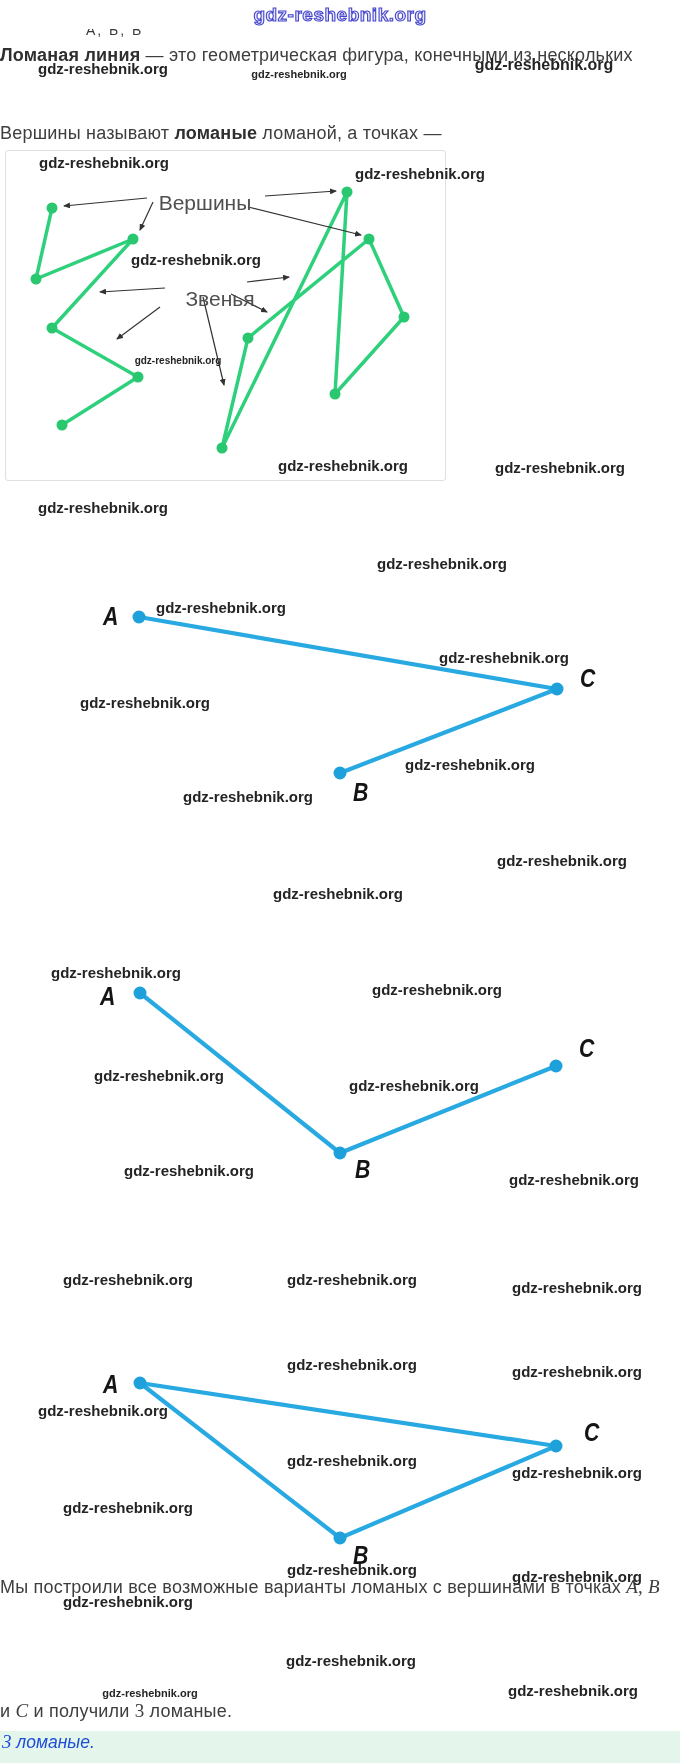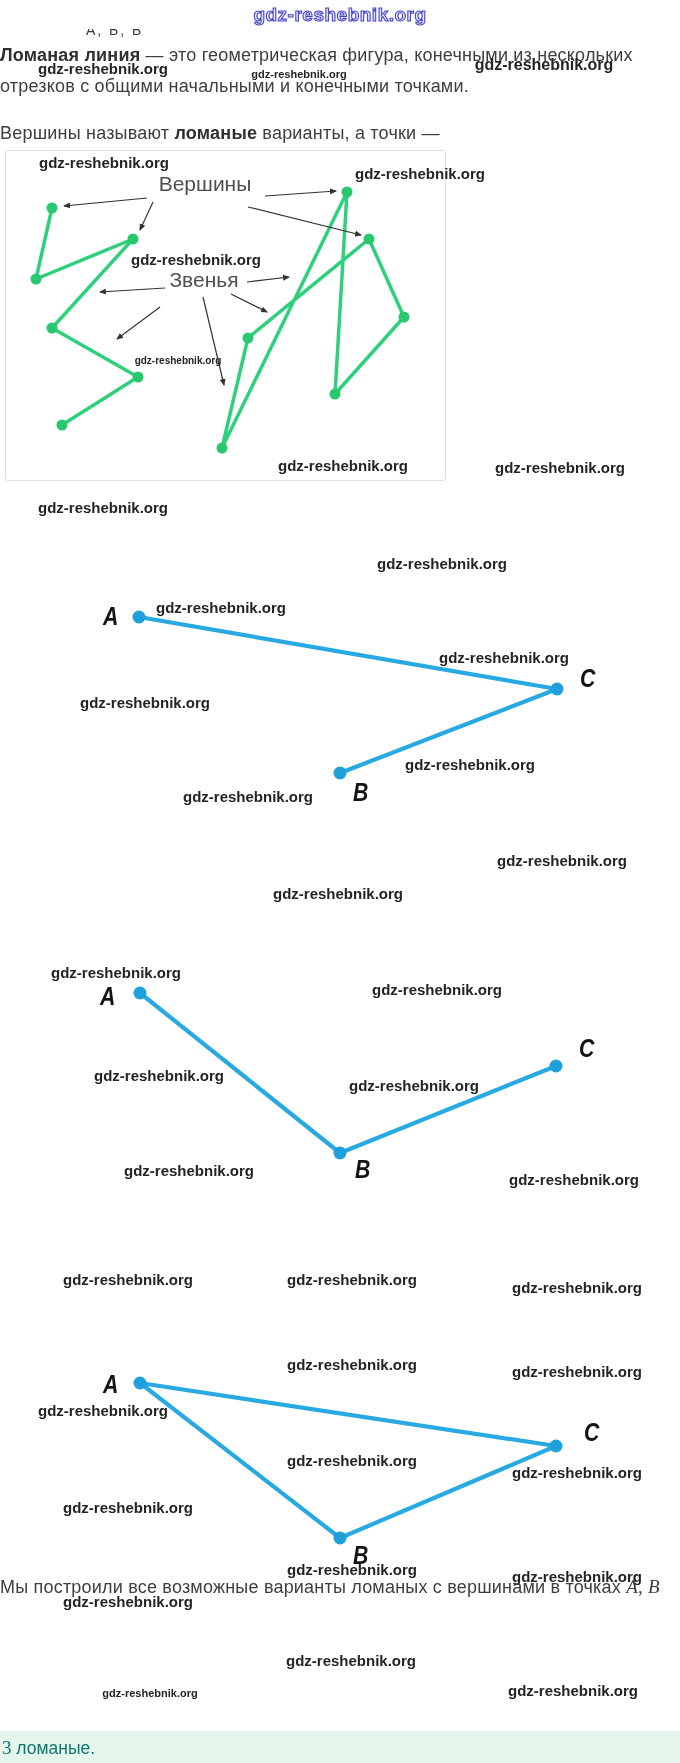--- a/index.html
+++ b/index.html
@@ -28,50 +28,50 @@
   }
   .para b { color:#2f2f2f;margin-top:16px; }
   .math  { font-family:"Liberation Serif", serif; font-style:italic; font-size:19px; }
   .mathn { font-family:"Liberation Serif", serif; font-size:19px; }
   .figure-box {
     position:absolute; left:5px; top:150px; width:441px; height:331px;
     border:1px solid #dfdfdf; border-radius:3px; background:#fff;
   }
   .fig-label {
     position:absolute; transform:translateX(-50%); font-size:21px;
-    color:#4f4f4f; white-space:nowrap;
+    color:#4f4f4f; white-space:nowrap;margin-top:19px;
   }
   .pt-label {
     position:absolute; font-family:"Liberation Sans", sans-serif;
     font-style:italic; font-weight:700; font-size:25px; color:#141414;
     transform:scaleX(.85); transform-origin:left top; white-space:nowrap;
   }
   svg.canvas { position:absolute; left:0; top:0; pointer-events:none; }
   .answer-box {
     position:absolute; left:0; top:1731px; width:680px; height:60px;
   }
   .answer-text {
-    position:absolute; left:2px; top:6px; font-size:17.5px; color:#0f766e;
+    position:absolute; left:2px; top:0; font-size:17.5px; color:#1d4ed8;
     white-space:nowrap;
+    font-style:italic;
   }
 </style>
 </head>
 <body>
 
 <div class="page">
 
   <div class="wm-blue">gdz-reshebnik.org</div>
 
   <div class="frag-clip">
     <span>А, Б, В</span>
   </div>
 
   <div class="para" style="top:45px;"><b>Ломаная линия</b><span> — это геометрическая фигура, конечными из нескольких</span></div>
-  <div class="para" style="top:76px;">отрезков с общими начальными и конечными точками.</div>
-  <div class="para" style="top:123px;"><span>Вершины называют </span><b>ломаные</b><span> варианты, а точки — </span></div>
+  <div class="para" style="top:123px;"><span>Вершины называют </span><b>ломаные</b><span> ломаной, а точках — </span></div>
 
   <div class="figure-box"></div>
 
   <svg class="canvas" id="canvas" width="680" height="1763" viewBox="0 0 680 1763">
     <defs>
       <marker id="arrowhead" markerWidth="7" markerHeight="6" refX="6" refY="3" orient="auto" markerUnits="userSpaceOnUse">
         <path d="M0,0 L7,3 L0,6 Z" fill="#333333"></path>
       </marker>
     </defs>
     <g id="g-green">
@@ -111,21 +111,21 @@
         <circle cx="340" cy="1153" r="6.5" fill="#1ea0da"></circle>
         <circle cx="556" cy="1066" r="6.5" fill="#1ea0da"></circle>
         <path d="M140,1383 L556,1446 L340,1538 Z" fill="none" stroke="#28a9e1" stroke-width="4.2" stroke-linecap="round" stroke-linejoin="round"></path>
         <circle cx="140" cy="1383" r="6.5" fill="#1ea0da"></circle>
         <circle cx="556" cy="1446" r="6.5" fill="#1ea0da"></circle>
         <circle cx="340" cy="1538" r="6.5" fill="#1ea0da"></circle>
       </g>
   </svg>
 
   <div class="fig-label" style="left:205px; top:172px;">Вершины</div>
-  <div class="fig-label" style="left:204px; top:268px;">Звенья</div>
+  <div class="fig-label" style="left:220px; top:268px;">Звенья</div>
 
   <div id="pt-labels">
       <span class="pt-label" style="left: 103px; top: 602px;">A</span>
       <span class="pt-label" style="left: 580px; top: 664px;">C</span>
       <span class="pt-label" style="left: 353px; top: 778px;">B</span>
       <span class="pt-label" style="left: 100px; top: 982px;">A</span>
       <span class="pt-label" style="left: 355px; top: 1155px;">B</span>
       <span class="pt-label" style="left: 579px; top: 1034px;">C</span>
       <span class="pt-label" style="left: 103px; top: 1370px;">A</span>
       <span class="pt-label" style="left: 584px; top: 1418px;">C</span>
@@ -168,18 +168,19 @@
       <span class="wm" style="left: 128px; top: 1500px; font-size: 15px;">gdz-reshebnik.org</span>
       <span class="wm" style="left: 352px; top: 1562px; font-size: 15px;">gdz-reshebnik.org</span>
       <span class="wm" style="left: 577px; top: 1569px; font-size: 15px;">gdz-reshebnik.org</span>
       <span class="wm" style="left: 128px; top: 1594px; font-size: 15px;">gdz-reshebnik.org</span>
       <span class="wm" style="left: 351px; top: 1653px; font-size: 15px;">gdz-reshebnik.org</span>
       <span class="wm" style="left: 150px; top: 1688px; font-size: 11px;">gdz-reshebnik.org</span>
       <span class="wm" style="left: 573px; top: 1683px; font-size: 15px;">gdz-reshebnik.org</span>
     </div>
 
   <div class="para" style="top:1576px;"><span>Мы построили все возможные варианты ломаных с вершинами в точках </span><span class="math">A</span><span class="mathn">, </span><span class="math">B</span></div>
+  <div class="para" style="top:1700px;"><span>и </span><span class="math">C</span><span> и получили </span><span class="mathn">3</span><span> ломаные.</span></div>
 
   <div class="answer-box" style="background: rgb(228, 246, 236);">
     <div class="answer-text"><span class="mathn">3</span><span> ломаные.</span></div>
   </div>
 
 </div>
 
 </body></html>

